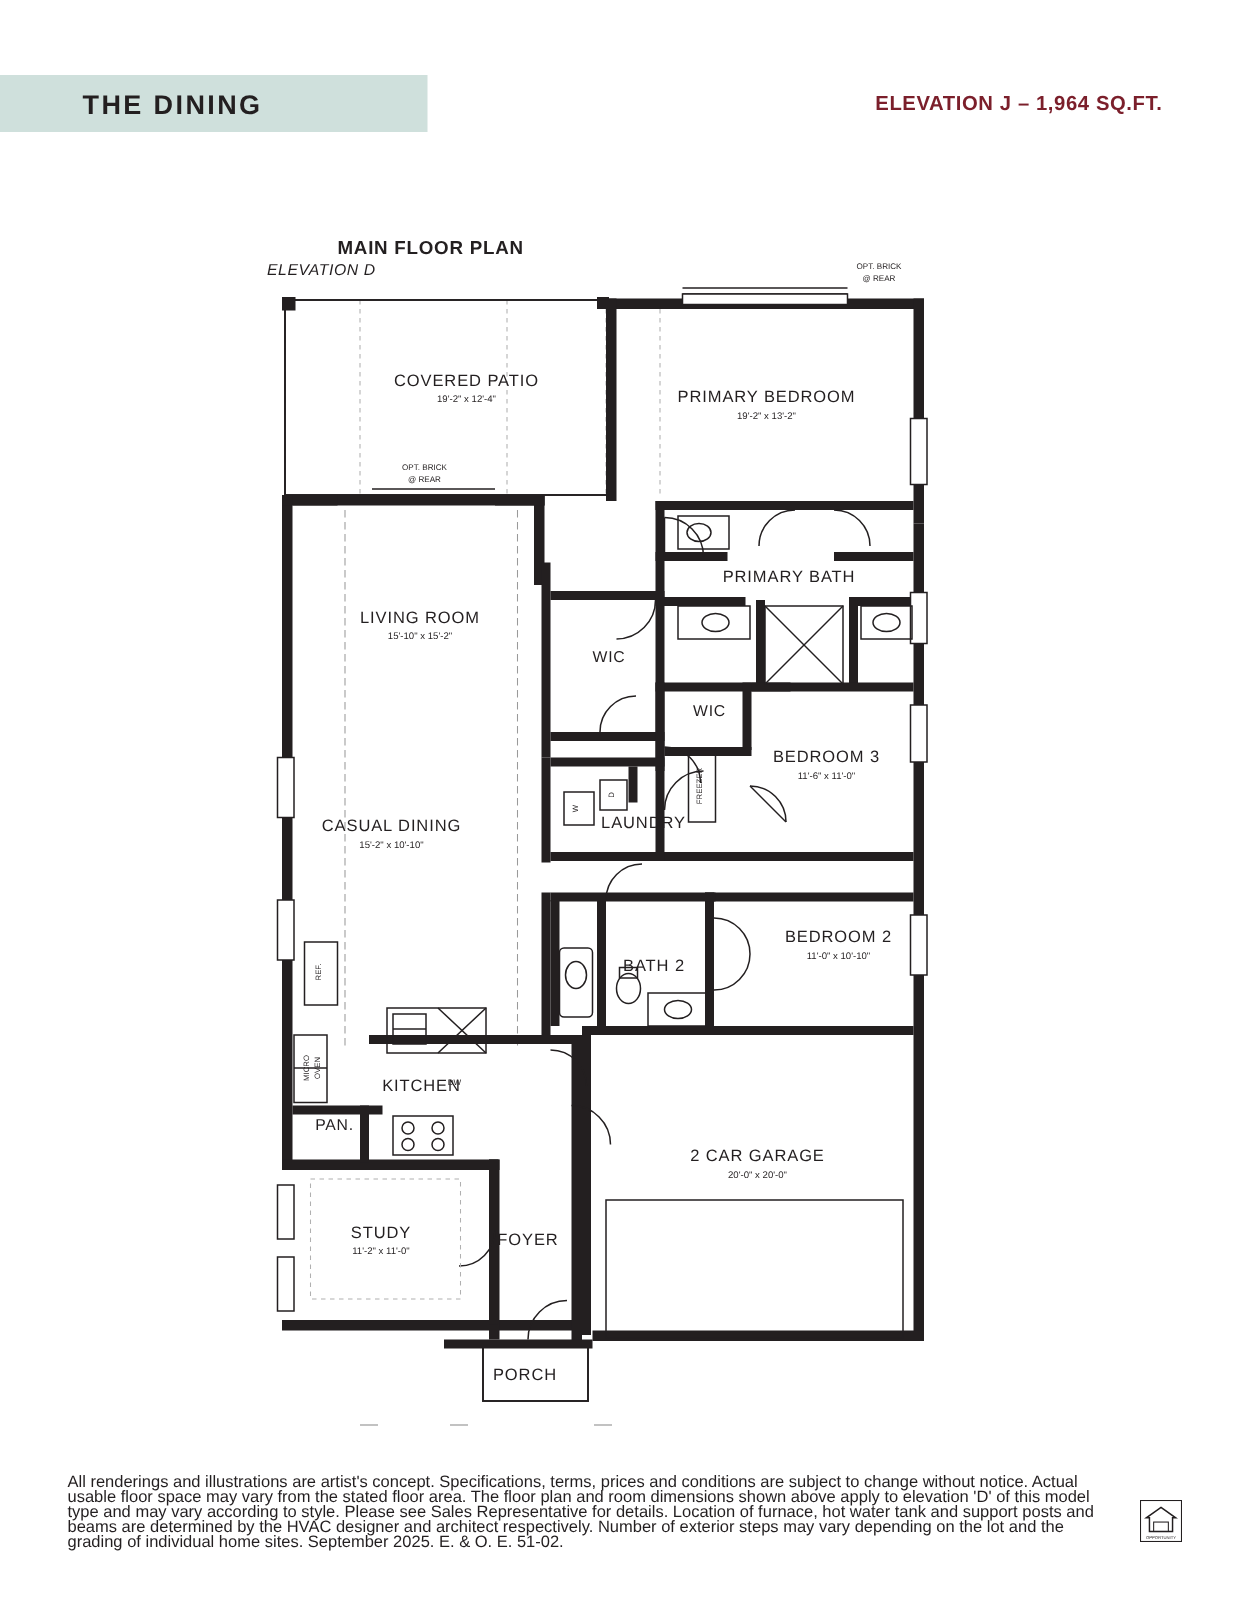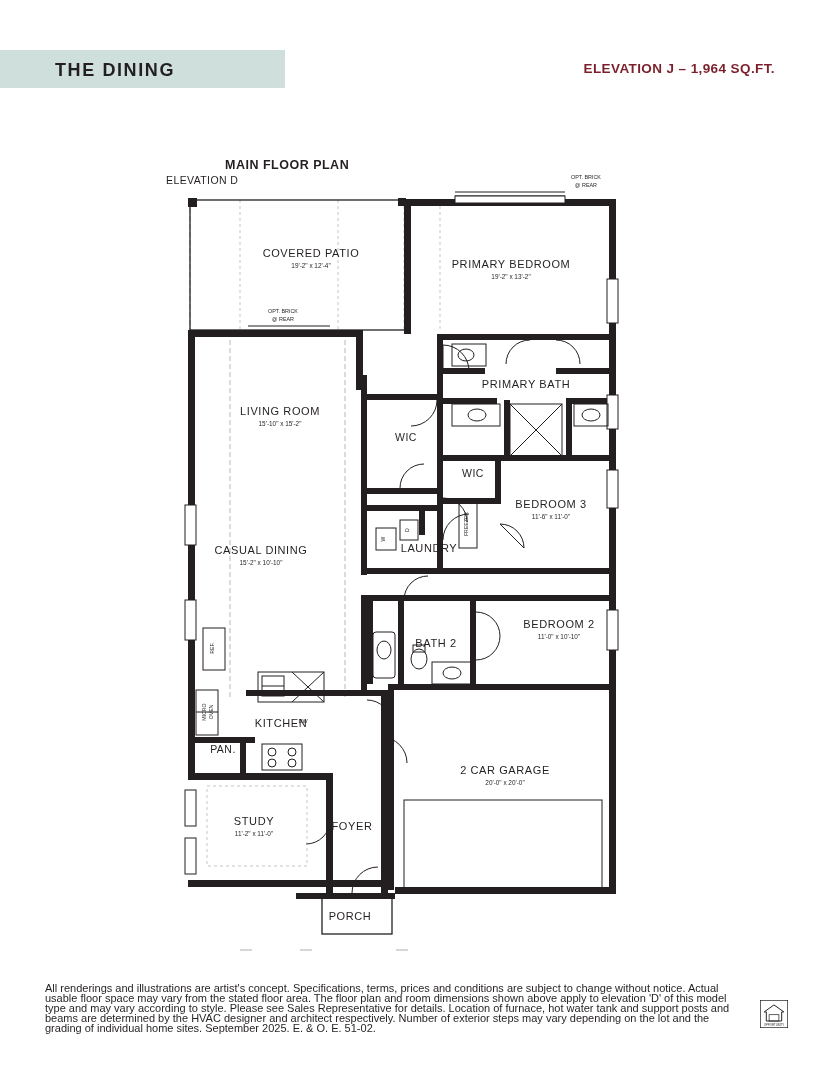--- a/index.html
+++ b/index.html
@@ -53,24 +53,25 @@
     position: absolute;
     left: 182px;
     top: 158px;
     font-size: 12.5px;
     font-weight: bold;
     letter-spacing: 0.5px;
     margin-left: 43px;
   }
   .plan-sub {
     position: absolute;
-    left: 166px;
+    left: 178px;
     top: 174px;
     font-size: 10.5px;
     letter-spacing: 0.4px;
+    font-style: italic;
   }
 
   
   #plan {
     position: absolute;
     left: 0;
     top: 0;
     width: 835px;
     height: 1080px;
   }

